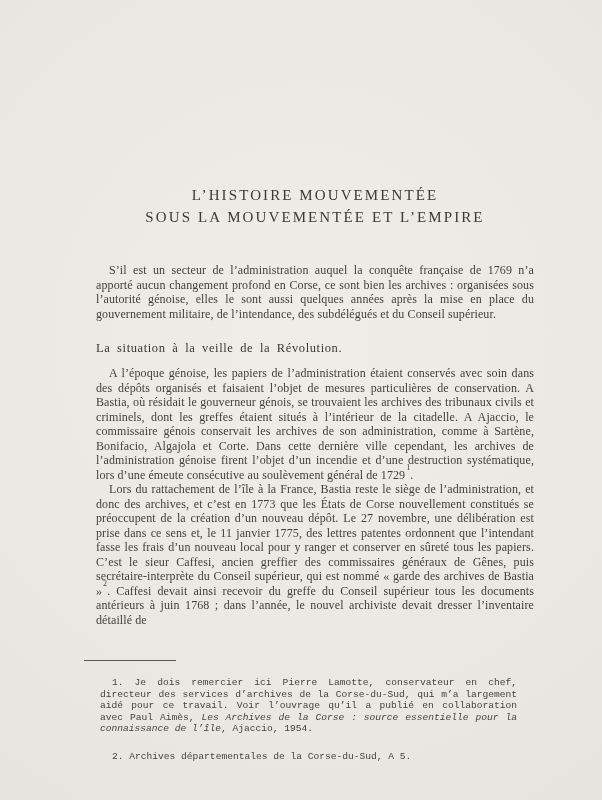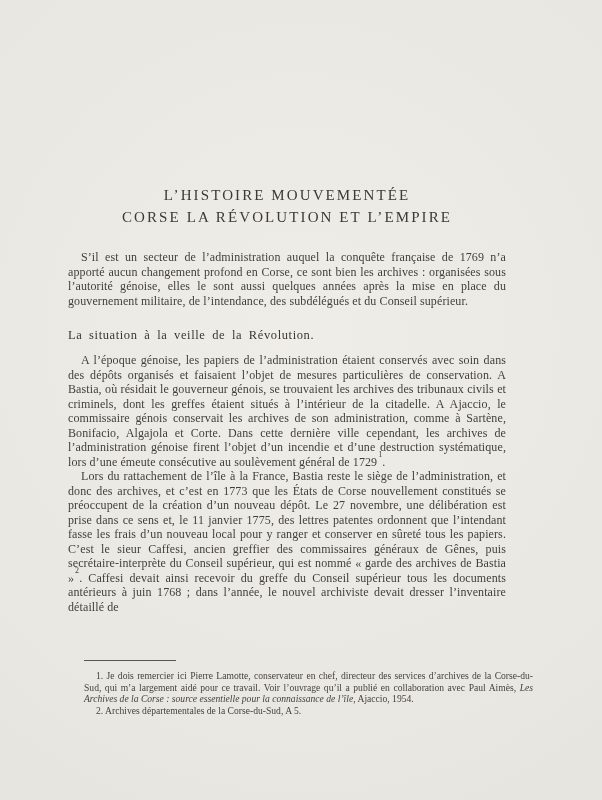--- a/index.html
+++ b/index.html
@@ -19,21 +19,21 @@
         rgba(233,231,226,0.85) 55%,
         rgba(224,222,216,0.9) 100%),
       #e7e5e0;
     overflow: hidden;
     font-family: "Liberation Serif", "DejaVu Serif", serif;
     color: #413f3a;
     -webkit-font-smoothing: antialiased;
   }
   .content {
     position: absolute;
-    left: 68px;
+    left: 96px;
     top: 184px;
     width: 438px;
   }
   .title {
     margin: 0;
     font-size: 15px;
     font-weight: normal;
     text-align: center;
     letter-spacing: 2.1px;
     line-height: 22px;
@@ -42,21 +42,21 @@
   .title .tline { display: block; white-space: nowrap; }
   .body-par {
     margin: 0;
     font-size: 12px;
     line-height: 14.5px;
     text-align: justify;
     text-indent: 13px;
     letter-spacing: 0.1px;
     color: #413f3a;
   }
-  .intro { margin-top: 22px; }
+  .intro { margin-top: 35px; }
   .section-heading {
     margin: 20px 0 10px 0;
     font-size: 12.5px;
     line-height: 15px;
     font-weight: normal;
     letter-spacing: 0.6px;
     word-spacing: 3px;
     color: #39372f;
   }
   sup.fnref {
@@ -72,37 +72,38 @@
     top: 660px;
     width: 449px;
   }
   .fn-rule {
     width: 92px;
     height: 1px;
     background: #57554f;
     margin-bottom: 9px;
   }
   .fn {
-    margin: 0;
+    margin: 16px;
     font-size: 9.6px;
     line-height: 11.6px;
     text-align: justify;
     text-indent: 12px;
     color: #45433d;
+    font-family: Liberation Mono, monospace;
   }
 </style>
 </head>
 <body>
 
 <div class="page">
   <div class="content">
 
     <h1 class="title">
       <span class="tline">L’HISTOIRE MOUVEMENTÉE</span>
-      <span class="tline">CORSE LA RÉVOLUTION ET L’EMPIRE</span>
+      <span class="tline">SOUS LA MOUVEMENTÉE ET L’EMPIRE</span>
     </h1>
 
     <p class="body-par intro">S’il est un secteur de l’administration auquel la conquête française de 1769 n’a apporté aucun changement profond en Corse, ce sont bien les archives : organisées sous l’autorité génoise, elles le sont aussi quelques années après la mise en place du gouvernement militaire, de l’intendance, des subdélégués et du Conseil supérieur.</p>
 
     <h2 class="section-heading">La situation à la veille de la Révolution.</h2>
 
     <p class="body-par"><span>A l’époque génoise, les papiers de l’administration étaient conservés avec soin dans des dépôts organisés et faisaient l’objet de mesures particulières de conservation. A Bastia, où résidait le gouverneur génois, se trouvaient les archives des tribunaux civils et criminels, dont les greffes étaient situés à l’intérieur de la citadelle. A Ajaccio, le commissaire génois conservait les archives de son administration, comme à Sartène, Bonifacio, Algajola et Corte. Dans cette dernière ville cependant, les archives de l’administration génoise firent l’objet d’un incendie et d’une destruction systématique, lors d’une émeute consécutive au soulèvement général de 1729</span><sup class="fnref">1</sup><span>.</span></p>
 
     <p class="body-par"><span>Lors du rattachement de l’île à la France, Bastia reste le siège de l’administration, et donc des archives, et c’est en 1773 que les États de Corse nouvellement constitués se préoccupent de la création d’un nouveau dépôt. Le 27 novembre, une délibération est prise dans ce sens et, le 11 janvier 1775, des lettres patentes ordonnent que l’intendant fasse les frais d’un nouveau local pour y ranger et conserver en sûreté tous les papiers. C’est le sieur Caffesi, ancien greffier des commissaires généraux de Gênes, puis secrétaire-interprète du Conseil supérieur, qui est nommé « garde des archives de Bastia »</span><sup class="fnref">2</sup><span>. Caffesi devait ainsi recevoir du greffe du Conseil supérieur tous les documents antérieurs à juin 1768 ; dans l’année, le nouvel archiviste devait dresser l’inventaire détaillé de</span></p>
 

